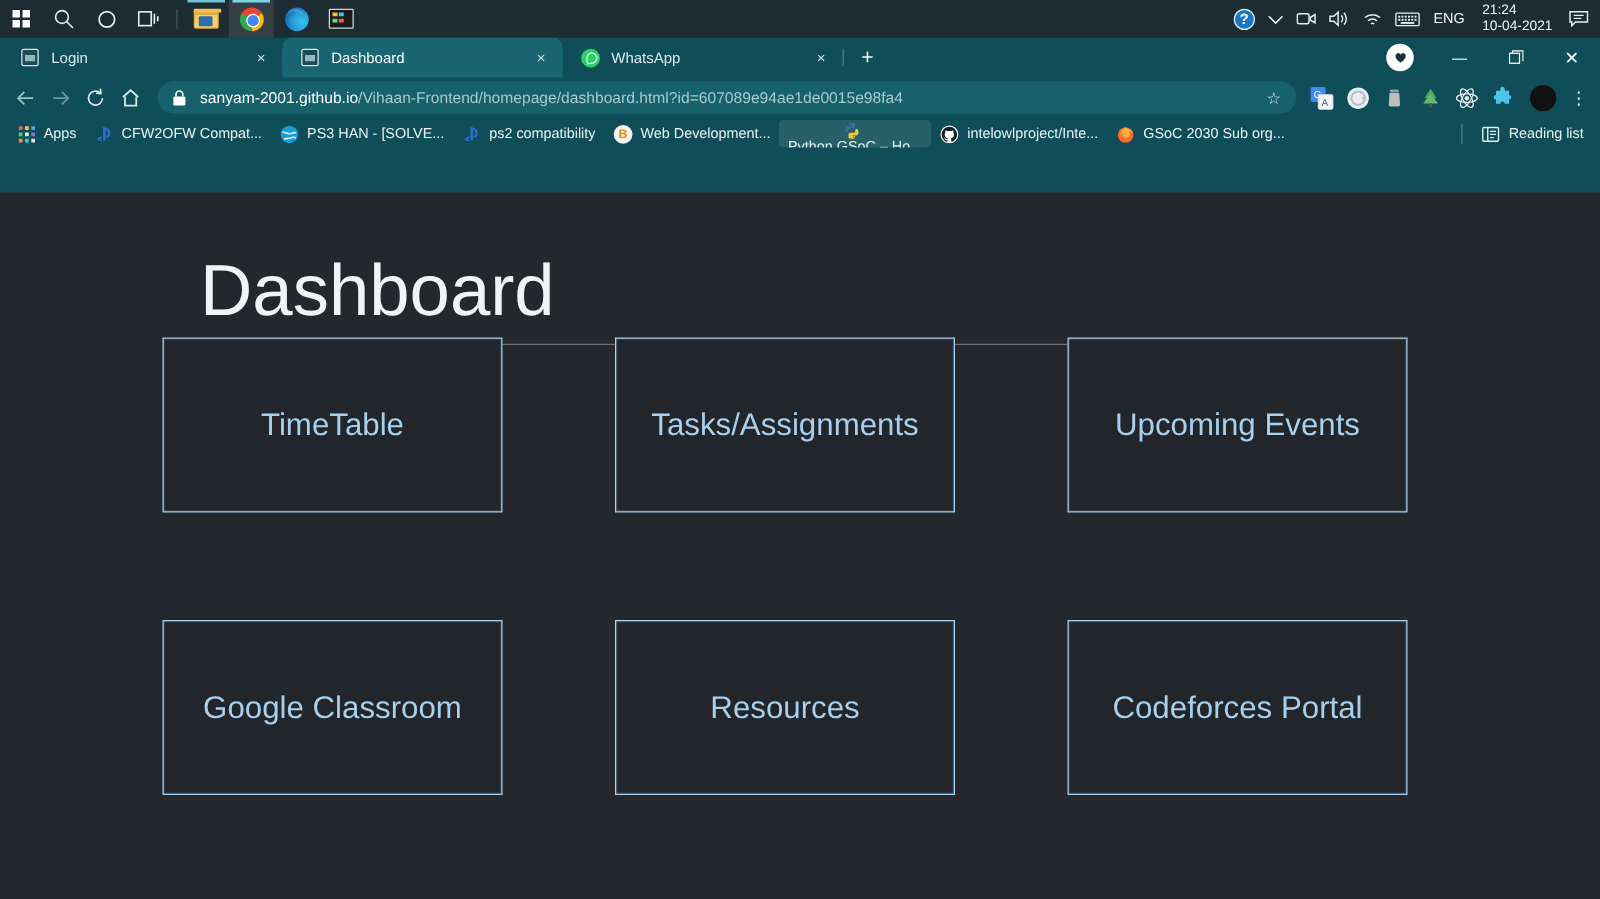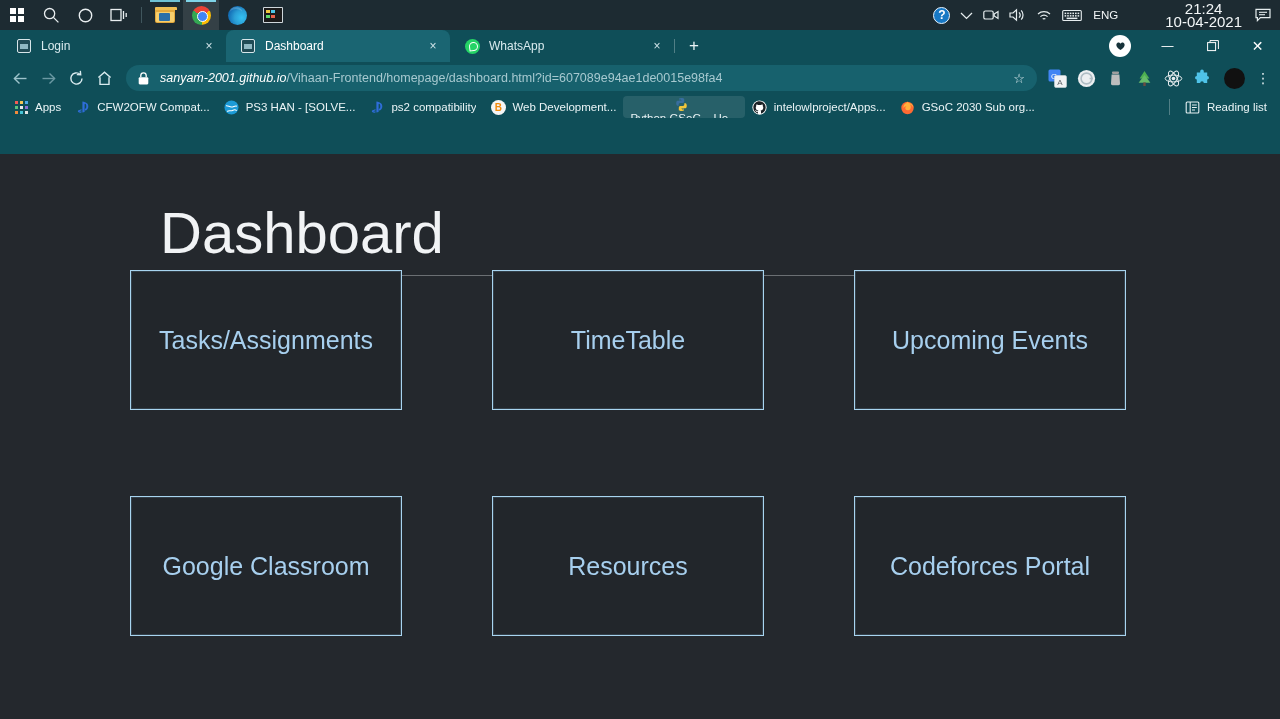--- a/index.html
+++ b/index.html
@@ -110,23 +110,22 @@
     height: 30px; display: flex; align-items: center; justify-content: center;
     padding: 0 5px; color: #e6edef; font-size: 11px;
   }
   .help-ic {
     width: 17px; height: 17px; border-radius: 50%;
     background: #1778c4; color: #fff; font-size: 12px; font-weight: bold;
     display: flex; align-items: center; justify-content: center;
     border: 1.5px solid #e8f2fa;
   }
   .tray-clock {
-    color: #f2f6f7; font-size: 15px; line-height: 13px; text-align: center;
+    color: #f2f6f7; font-size: 11px; line-height: 13px; text-align: left;
     padding: 0 8px;
-    margin-left: 33px;
   }
   .tray-lang { color: #f2f6f7; font-size: 11.5px; padding: 0 6px; }
 
   
   #browser {
     position: absolute;
     left: 0; top: 30px;
     width: 1280px; height: 576px;
     background: #0f4e58;
     z-index: 10;
@@ -220,21 +219,21 @@
     background: #17616d; border-radius: 13px;
     display: flex; align-items: center;
     padding: 0 10px 0 12px;
     min-width: 0;
   }
   .lock-ic { width: 11px; height: 13px; flex: none; margin-right: 11px; }
   .url-text {
     font-size: 12.5px; color: #a7c9d0; white-space: nowrap;
     overflow: hidden; text-overflow: ellipsis; flex: 1 1 auto; min-width: 0;
   }
-  .url-text b { color: #ffffff; font-weight: normal; font-style: italic; }
+  .url-text b { color: #ffffff; font-weight: normal; }
   .star-ic { width: 16px; flex: none; color: #dceaee; font-size: 13px; text-align: center; }
 
   .ext-row { display: flex; align-items: center; }
   .ext {
     width: 25px; height: 25px; margin: 0 2px;
     display: flex; align-items: center; justify-content: center;
     flex: none;
   }
   .ext-avatar { width: 21px; height: 21px; border-radius: 50%; background: #111111; margin: 0 7px; flex:none; }
   .kebab { width: 22px; color: #e2eef1; font-size: 14px; text-align: center; line-height: 1; letter-spacing: 0; flex:none;}
@@ -653,21 +652,21 @@
       <span class="bml">Python GSoC – Ho...</span>
     </div>
 
     <div class="bm">
       <span class="bmi">
         <svg width="15" height="15" viewBox="0 0 16 16">
           <circle cx="8" cy="8" r="7.6" fill="#ffffff"></circle>
           <path d="M8,1.4 C4.4,1.4 1.4,4.3 1.4,8 C1.4,10.9 3.3,13.4 6,14.3 C6.3,14.3 6.4,14.2 6.4,14 L6.4,12.9 C4.6,13.3 4.2,12 4.2,12 C3.9,11.3 3.5,11.1 3.5,11.1 C2.9,10.7 3.6,10.7 3.6,10.7 C4.2,10.8 4.6,11.4 4.6,11.4 C5.2,12.4 6.1,12.1 6.4,12 C6.5,11.6 6.7,11.3 6.8,11.1 C5.4,11 4,10.4 4,8 C4,7.3 4.2,6.8 4.6,6.4 C4.5,6.2 4.3,5.6 4.7,4.8 C4.7,4.8 5.3,4.6 6.4,5.4 C6.9,5.2 7.5,5.2 8,5.2 C8.5,5.2 9.1,5.3 9.6,5.4 C10.7,4.6 11.3,4.8 11.3,4.8 C11.7,5.6 11.5,6.2 11.4,6.4 C11.8,6.8 12,7.3 12,8 C12,10.4 10.6,11 9.2,11.1 C9.4,11.3 9.6,11.8 9.6,12.4 L9.6,14 C9.6,14.2 9.7,14.4 10,14.3 C12.7,13.4 14.6,10.9 14.6,8 C14.6,4.3 11.6,1.4 8,1.4 Z" fill="#1b2226"></path>
         </svg>
       </span>
-      <span class="bml">intelowlproject/Apps...</span>
+      <span class="bml">intelowlproject/Inte...</span>
     </div>
 
     <div class="bm">
       <span class="bmi">
         <svg width="15" height="15" viewBox="0 0 15 15">
           <circle cx="7.5" cy="8" r="6.2" fill="#ff6a33"></circle>
           <path d="M7.5,1.8 C8.6,2.8 9.2,3.2 10.5,3.6 C12.4,4.2 13.5,6.2 13.2,8 C12.8,5.8 11.2,4.6 9.6,4.3 C11,5.6 11.2,7.6 10.3,9 C9.2,10.7 6.6,10.8 5.6,9.3 C4.9,8.2 5.4,6.9 6.4,6.6 C5.2,6.3 4,7 3.6,8.2 C3,6.1 4.2,4 6,3.2 C6.8,2.8 7.2,2.4 7.5,1.8 Z" fill="#ffb13b"></path>
         </svg>
       </span>
       <span class="bml">GSoC 2030 Sub org...</span>
@@ -693,24 +692,24 @@
 
   <div id="viewport">
 
     <h1 id="page-title">Dashboard</h1>
 
     <hr id="divider">
 
     <div id="grid">
       <div class="card-row">
         <div class="card">
-          <span>Tasks/Assignments</span>
+          <span>TimeTable</span>
         </div>
         <div class="card">
-          <span>TimeTable</span>
+          <span>Tasks/Assignments</span>
         </div>
         <div class="card">
           <span>Upcoming Events</span>
         </div>
       </div>
 
       <div class="row-gap"></div>
 
       <div class="card-row">
         <div class="card">

